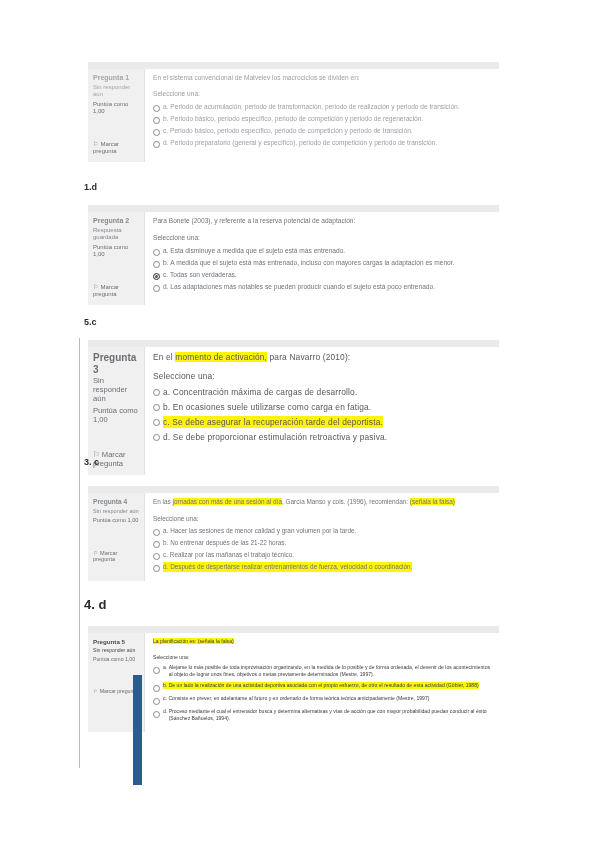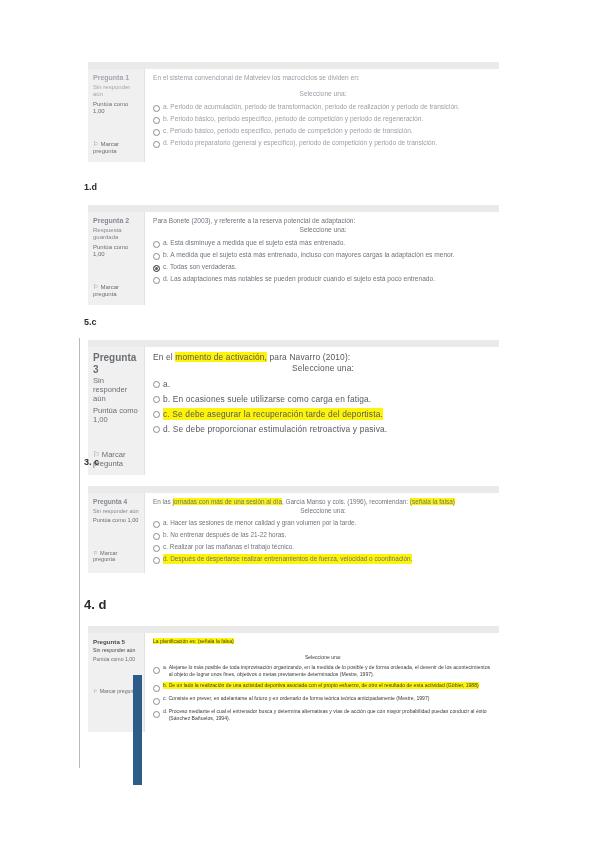--- a/index.html
+++ b/index.html
@@ -29,22 +29,22 @@
     flex:1;padding:5px 6px 7px 8px;box-sizing:border-box;
     background:#ffffff;overflow:hidden;
   }
   .qnum{font-weight:bold;line-height:1.15;margin-bottom:2px;}
   .qnum .n{font-weight:bold;}
   .qstate{line-height:1.18;margin-bottom:3px;}
   .qgrade{line-height:1.18;margin-bottom:7px;color:#6d6d6d;}
   .qflag{line-height:1.18;color:#6d6d6d;margin-top:26px;}
   .flag-icon{display:inline-block;margin-right:2px;color:#7a7f8a;}
 
-  .stem{line-height:1.35;margin:0 0 0 0;white-space:nowrap;}
-  .prompt{line-height:1.35;margin:0 0 3px 0;text-align:center;}
+  .stem{line-height:1.35;margin:0 0 8px 0;white-space:nowrap;}
+  .prompt{line-height:1.35;margin:0 0 3px 0;}
   .opt{line-height:1.45;margin:0 0 2px 0;display:flex;align-items:flex-start;white-space:nowrap;}
   .radio{
     flex:0 0 auto;display:inline-block;width:7px;height:7px;border-radius:50%;
     border:1px solid #8c8c8c;background:#fff;margin:3px 3px 0 0;box-sizing:border-box;
   }
   .radio.checked{background:#595959;border-color:#4a4a4a;box-shadow:inset 0 0 0 1px #fff;}
   .hl{background:#fdf40a;}
 
   
   .anskey{position:absolute;left:84px;font-weight:bold;color:#2b2b2b;}
@@ -182,21 +182,21 @@
           <span>Puntúa como</span>
           <span>1,00</span>
         </div>
         <div class="qflag">
           <span class="flag-icon">⚐</span><span>Marcar pregunta</span>
         </div>
       </div>
       <div class="qmain">
         <p class="stem"><span>En el </span><span class="hl">momento de activación,</span><span> para Navarro (2010):</span></p>
         <p class="prompt">Seleccione una:</p>
-        <div class="opt"><span class="radio"></span><span>a.</span>&nbsp;</div>
+        <div class="opt"><span class="radio"></span><span>a.</span>&nbsp;<span>Concentración máxima de cargas de desarrollo.</span></div>
         <div class="opt"><span class="radio"></span><span>b.</span>&nbsp;<span>En ocasiones suele utilizarse como carga en fatiga.</span></div>
         <div class="opt">
             <span class="radio"></span>
             <span class="hl"><span>c.</span>&nbsp;<span>Se debe asegurar la recuperación tarde del deportista.</span></span>
           </div>
         <div class="opt"><span class="radio"></span><span>d.</span>&nbsp;<span>Se debe proporcionar estimulación retroactiva y pasiva.</span></div>
       </div>
     </div>
   </div>
   <div class="anskey" style="top:457px;font-size:9px;">3. c</div>

